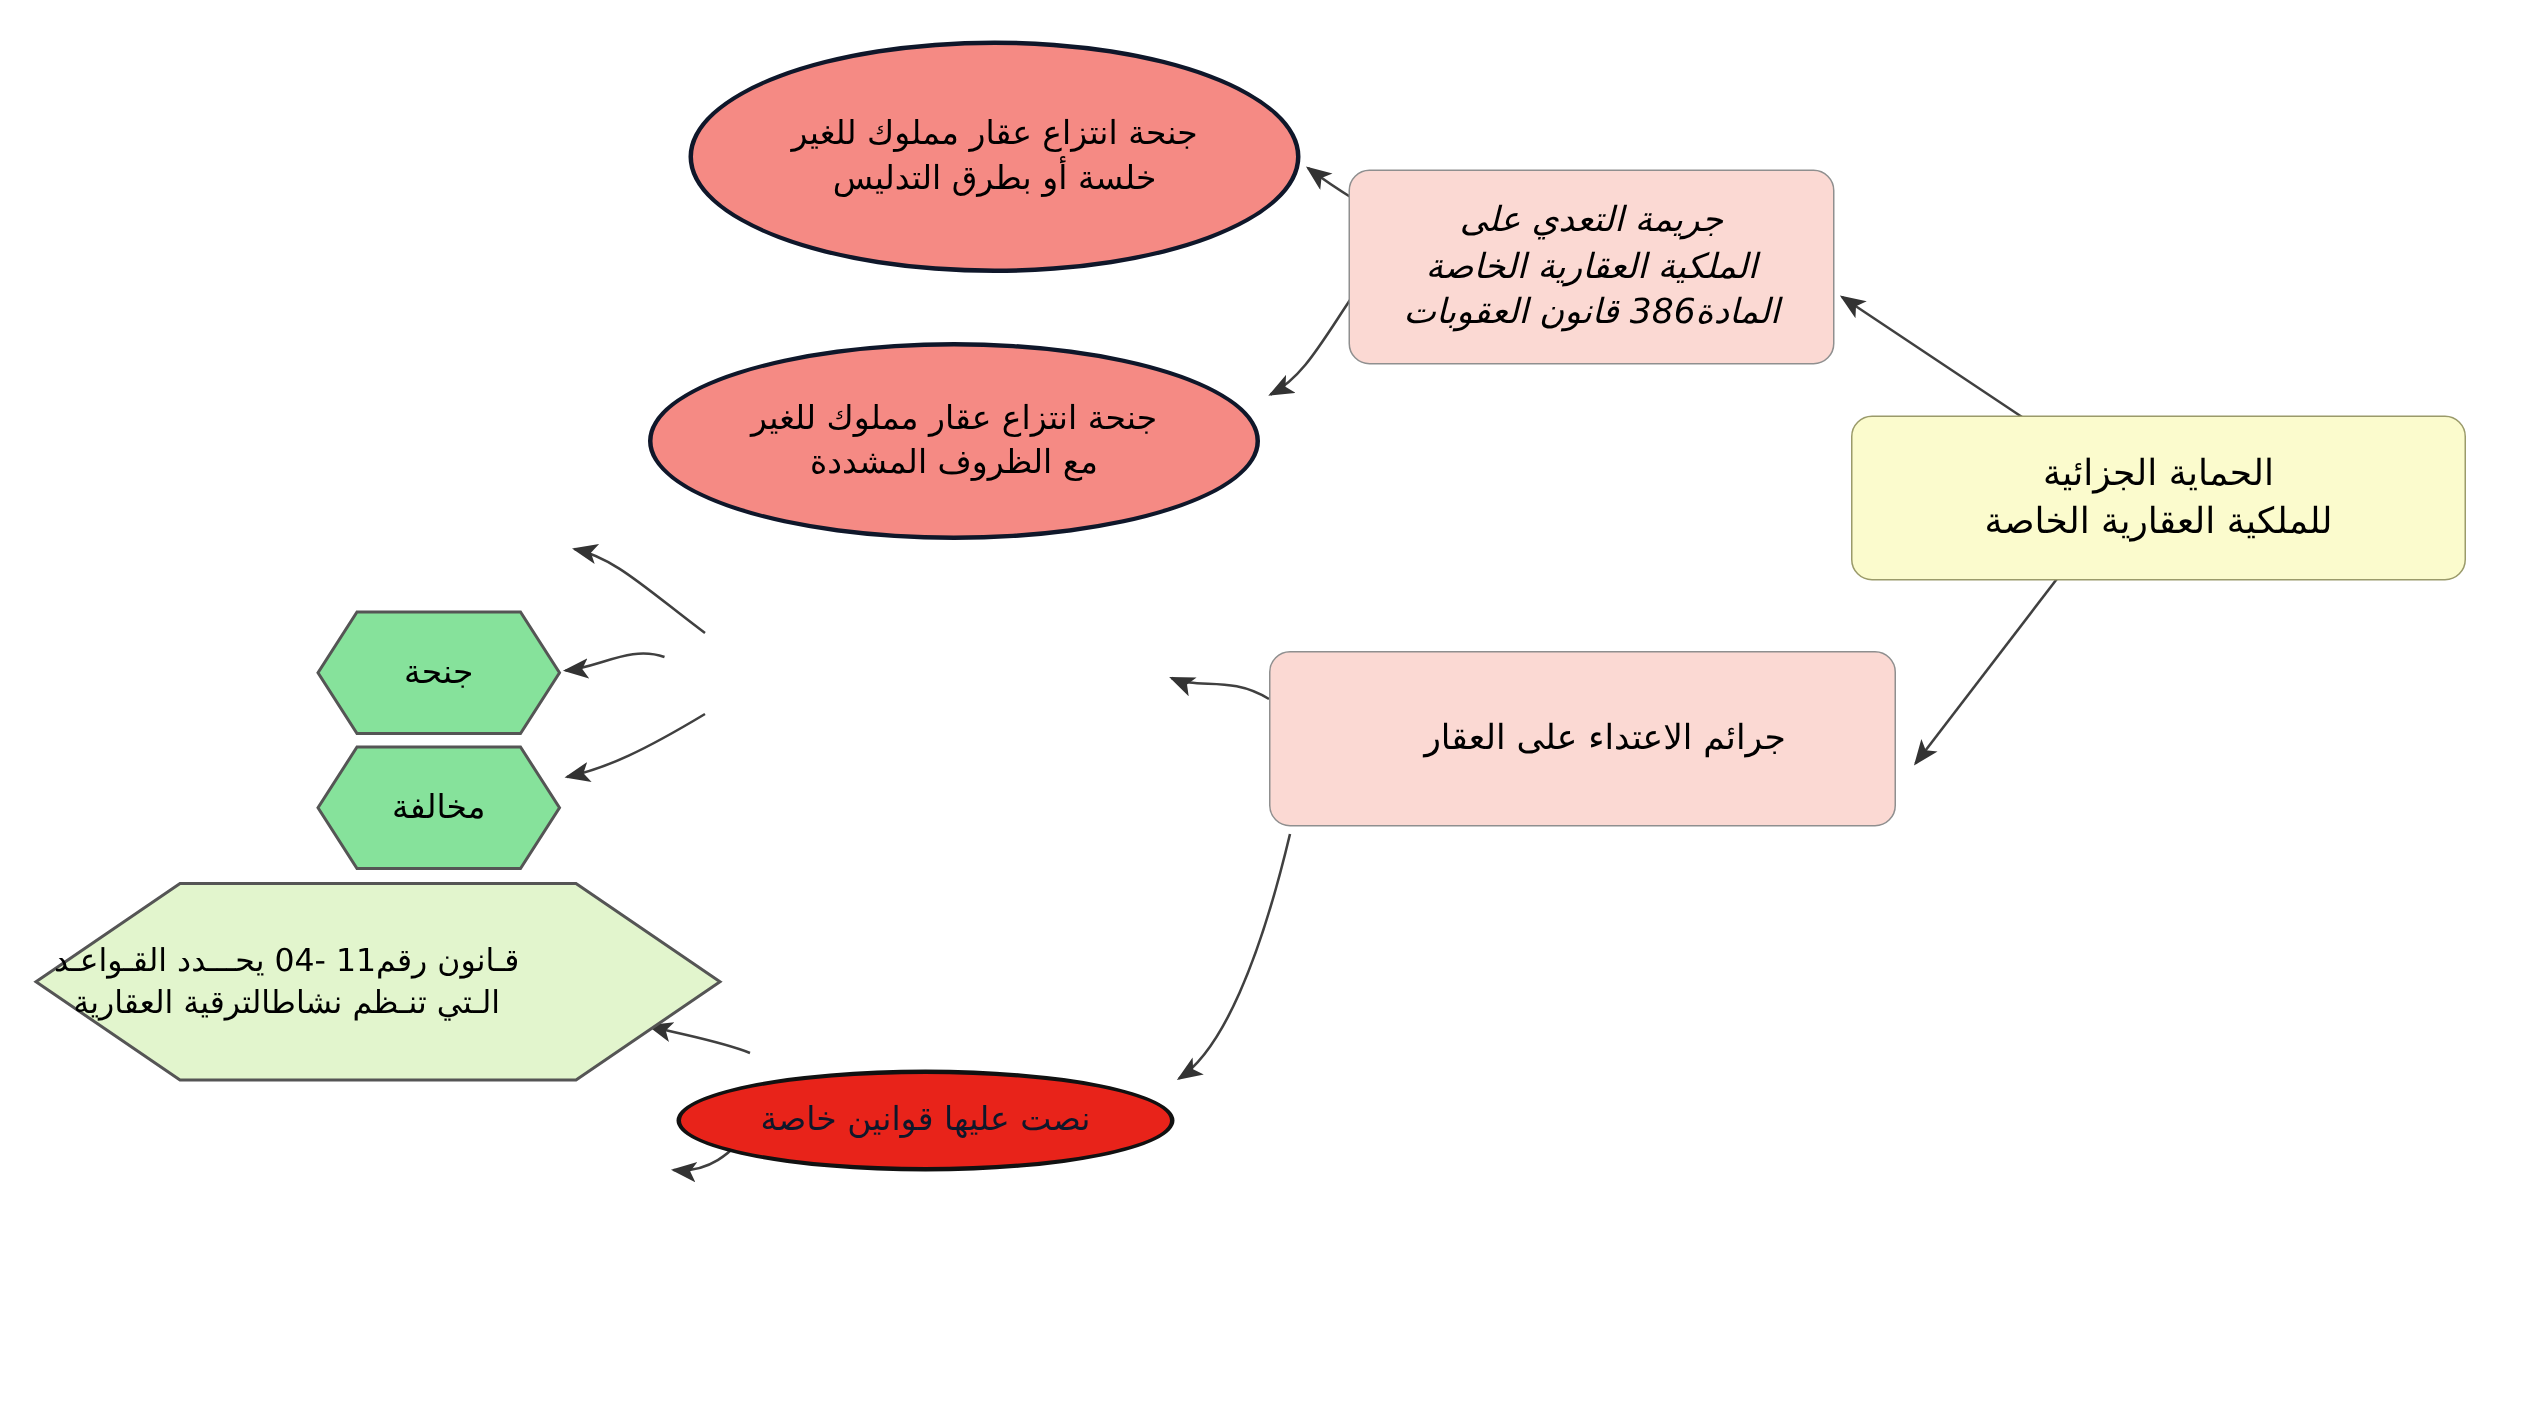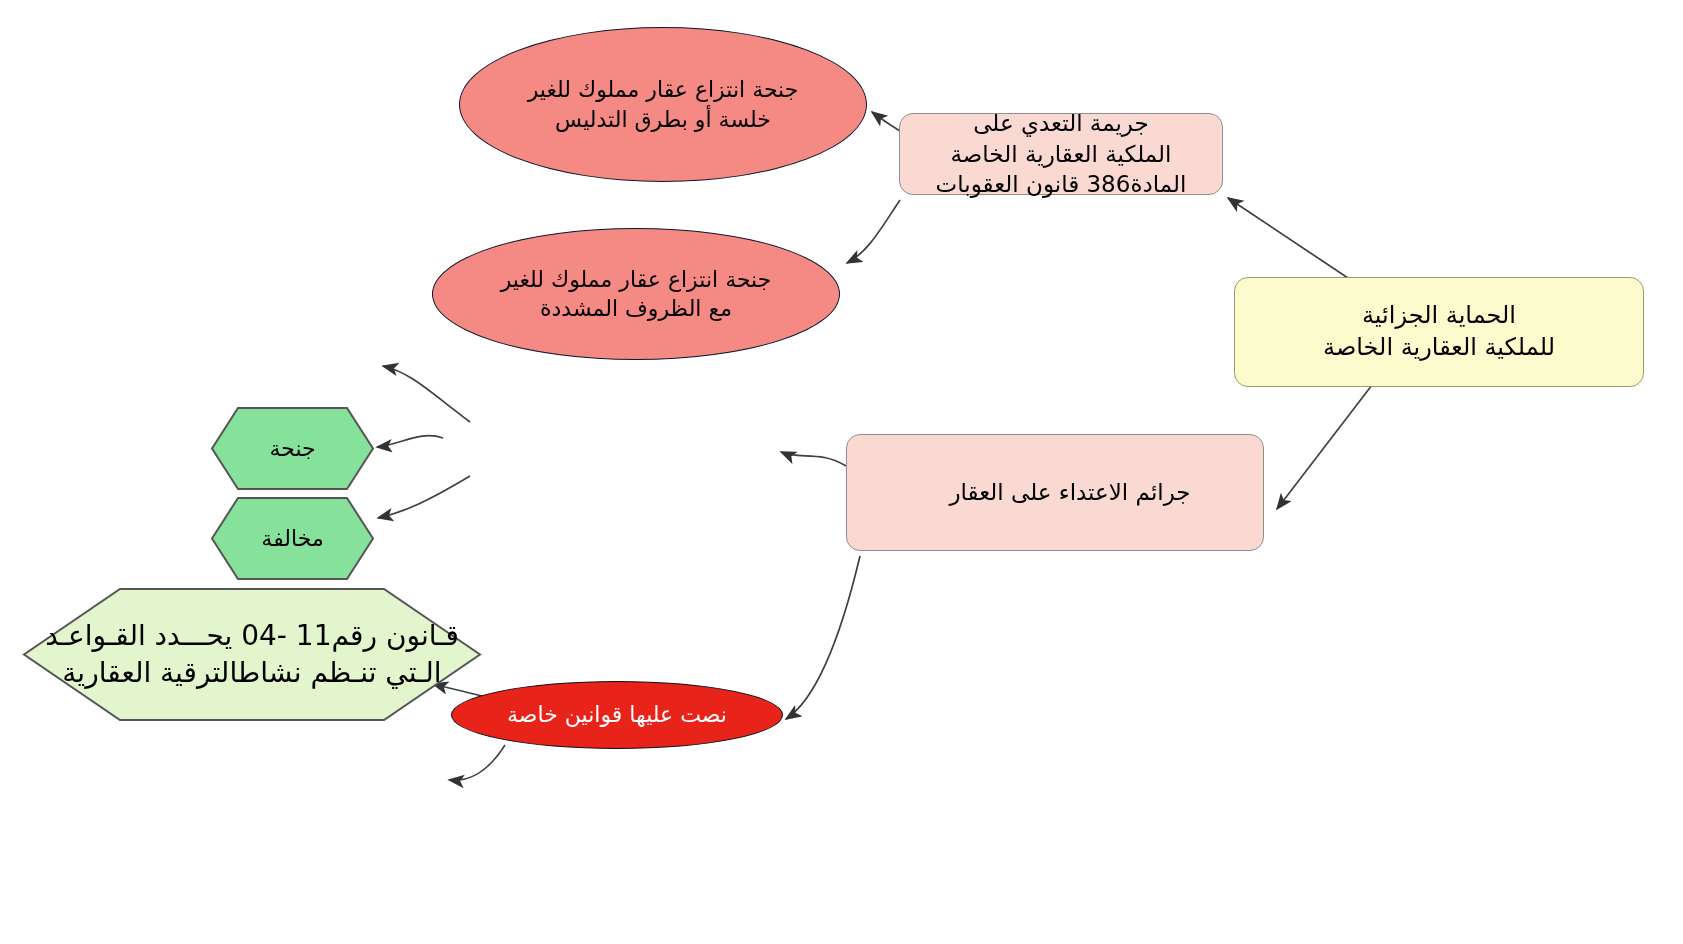--- a/index.html
+++ b/index.html
@@ -47,21 +47,21 @@
     background: #fbfbcd;
     border-color: #9a9a6a;
   }
   .rect.pink {
     background: #fbd9d3;
     border-color: #8f8f8f;
   }
 
   
   .ellipse {
-    border: 1px solid #0f172a;
+    border: 3px solid #0f172a;
     border-radius: 50%;
   }
   .ellipse.salmon {
     background: #f58a84;
   }
   .ellipse.red {
     background: #e8231a;
     border-color: #111111;
   }
 
@@ -86,21 +86,21 @@
   }
   .hex .hex-label {
     position: relative;
     z-index: 2;
     padding: 0 14px;
   }
 
   .fs-24 { font-size: 24px; }
   .fs-23 { font-size: 23px; }
   .fs-22 { font-size: 22px; }
-  .fs-21 { font-size: 28px; }
+  .fs-21 { font-size: 21px; justify-content: flex-end; }
 </style>
 </head>
 <body>
 
 <div id="canvas">
 
   <svg class="edges" viewBox="0 0 1683 944">
     <defs>
       <marker id="arrow" markerWidth="11" markerHeight="11" refX="9" refY="4" orient="auto" markerUnits="strokeWidth">
         <path d="M0,0 L10,4 L0,8 L2.4,4 z" fill="#333333"></path>
@@ -128,42 +128,42 @@
     <path d="M500,702 C480,694 455,690 433,684" fill="none" stroke="#404040" stroke-width="1.7" marker-end="url(#arrow)"></path>
 
     <path d="M505,745 C488,772 470,782 449,780" fill="none" stroke="#404040" stroke-width="1.7" marker-end="url(#arrow)"></path>
   </svg>
 
   <div class="node rect root fs-24" style="left:1234px; top:277px; width:410px; height:110px;">
     <span>الحماية الجزائية
 للملكية العقارية الخاصة</span>
   </div>
 
-  <div class="node rect pink fs-23" style="left:899px; top:113px; width:324px; height:82px;">
+  <div class="node rect pink fs-23" style="left:899px; top:113px; width:324px; height:130px;font-style:italic;">
     <span>جريمة التعدي على
 الملكية العقارية الخاصة
 المادة386 قانون العقوبات</span>
   </div>
 
   <div class="node rect pink fs-23" style="left:846px; top:434px; width:418px; height:117px;padding-left:30px;">
     <span>جرائم الاعتداء على العقار</span>
   </div>
 
   <div class="node ellipse salmon fs-22" style="left:459px; top:27px; width:408px; height:155px;">
     <span>جنحة انتزاع عقار مملوك للغير
 خلسة أو بطرق التدليس</span>
   </div>
 
   <div class="node ellipse salmon fs-22" style="left:432px; top:228px; width:408px; height:132px;">
     <span>جنحة انتزاع عقار مملوك للغير
 مع الظروف المشددة</span>
   </div>
 
 
-  <div class="node ellipse red fs-22" style="left:451px; top:681px; width:332px; height:68px; color:#ffffff;align-items:center;">
+  <div class="node ellipse red fs-22" style="left:451px; top:713px; width:332px; height:68px; color:#0f172a;align-items:center;">
     <span>نصت عليها قوانين خاصة</span>
   </div>
 
 
   <div class="hex fs-22" style="left:210px; top:496px; width:165px; height:85px;">
     <svg class="hex-shape" viewBox="0 0 165 85" preserveAspectRatio="none">
       <polygon points="28,2 137,2 163,42.5 137,83 28,83 2,42.5" fill="#86e29b" stroke="#555" stroke-width="2"></polygon>
     </svg>
     <span class="hex-label">مخالفة</span>
   </div>

